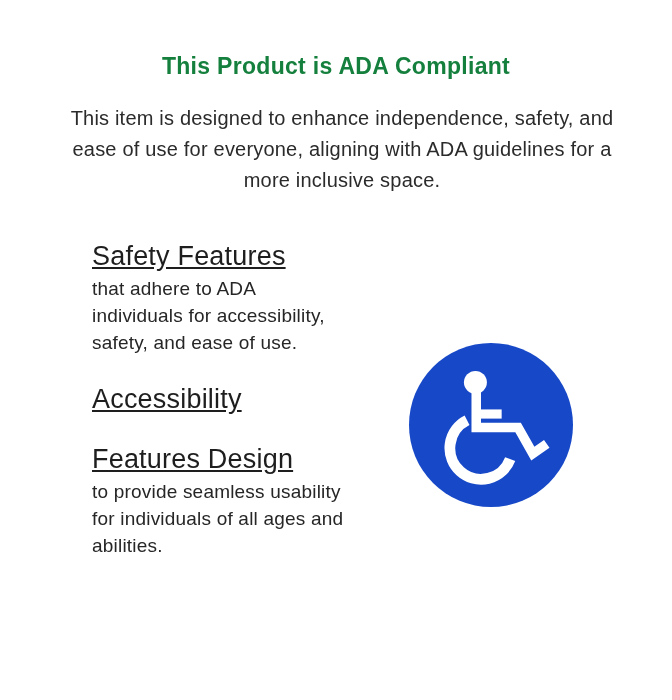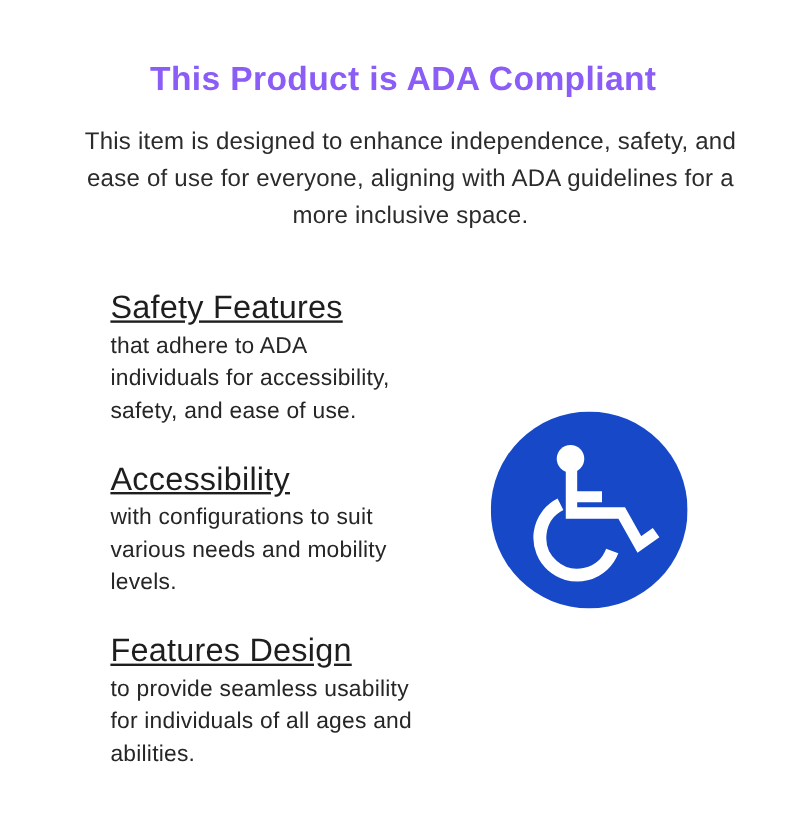--- a/index.html
+++ b/index.html
@@ -9,25 +9,25 @@
     width: 672px;
     height: 700px;
     background: #ffffff;
     font-family: "Liberation Sans", sans-serif;
     color: #1e1e1e;
     overflow: hidden;
   }
   .title {
     margin-top: 46px;
     text-align: center;
-    font-size: 28px;
+    font-size: 23px;
     line-height: 40px;
     font-weight: bold;
     letter-spacing: 0.3px;
-    color: #8b5cf6;
+    color: #15803d;
   }
   .subtitle {
     margin-top: 17px;
     text-align: center;
     font-size: 20px;
     line-height: 31px;
     font-weight: 300;
     letter-spacing: 0.2px;
     color: #2b2b2b;
     padding-left: 12px;
@@ -85,25 +85,20 @@
       <h2>Safety Features</h2>
       <div class="fbody">
         <span class="fline">that adhere to ADA</span>
         <span class="fline">individuals for accessibility,</span>
         <span class="fline">safety, and ease of use.</span>
       </div>
     </section>
 
     <section class="feature">
       <h2>Accessibility</h2>
-      <div class="fbody">
-        <span class="fline">with configurations to suit</span>
-        <span class="fline">various needs and mobility</span>
-        <span class="fline">levels.</span>
-      </div>
     </section>
 
     <section class="feature">
       <h2>Features Design</h2>
       <div class="fbody">
         <span class="fline">to provide seamless usability</span>
         <span class="fline">for individuals of all ages and</span>
         <span class="fline">abilities.</span>
       </div>
     </section>

